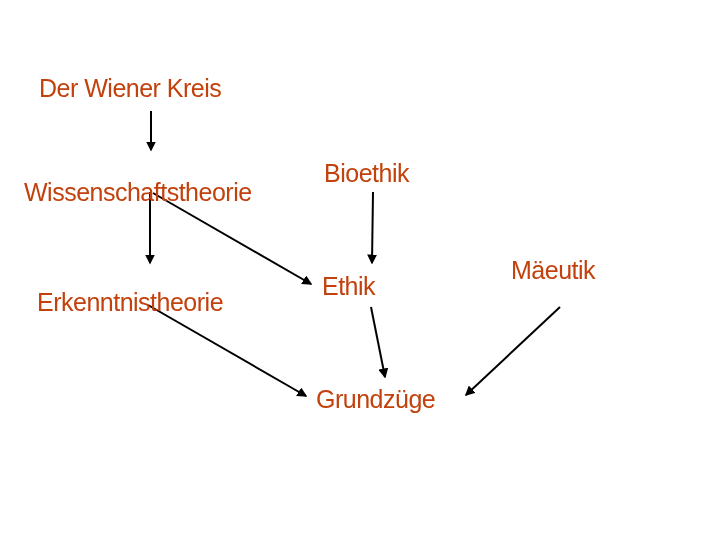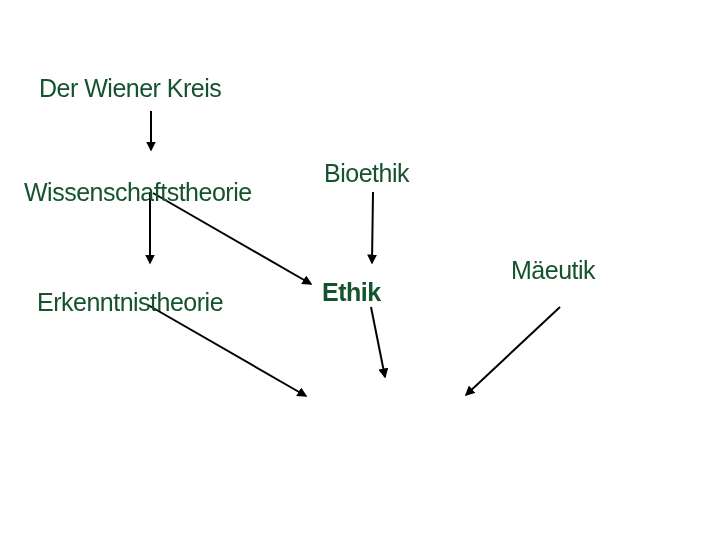--- a/index.html
+++ b/index.html
@@ -10,21 +10,21 @@
   .slide {
     position: relative;
     width: 720px;
     height: 540px;
     background: #ffffff;
     overflow: hidden;
     font-family: "Liberation Sans", "DejaVu Sans", sans-serif;
   }
   .node-label {
     position: absolute;
-    color: #14532d;
+    color: #c2410c;
     font-size: 25px;
     line-height: 25px;
     letter-spacing: -0.5px;
     white-space: nowrap;
   }
   .arrows-layer {
     position: absolute;
     top: 0;
     left: 0;
     width: 720px;
@@ -57,18 +57,19 @@
   </svg>
 
   <div class="node-label" style="left:39px; top:76px;">Der Wiener Kreis</div>
 
   <div class="node-label" style="left:24px; top:160px;margin-top:20px;">Wissenschaftstheorie</div>
 
   <div class="node-label" style="left:324px; top:161px;">Bioethik</div>
 
   <div class="node-label" style="left:37px; top:290px;">Erkenntnistheorie</div>
 
-  <div class="node-label" style="left:322px; top:280px;font-weight:bold;">Ethik</div>
+  <div class="node-label" style="left:322px; top:274px;">Ethik</div>
 
   <div class="node-label" style="left:511px; top:258px;text-align:center;">Mäeutik</div>
 
+  <div class="node-label" style="left:316px; top:387px;">Grundzüge</div>
 
 </div>
 
 </body></html>

